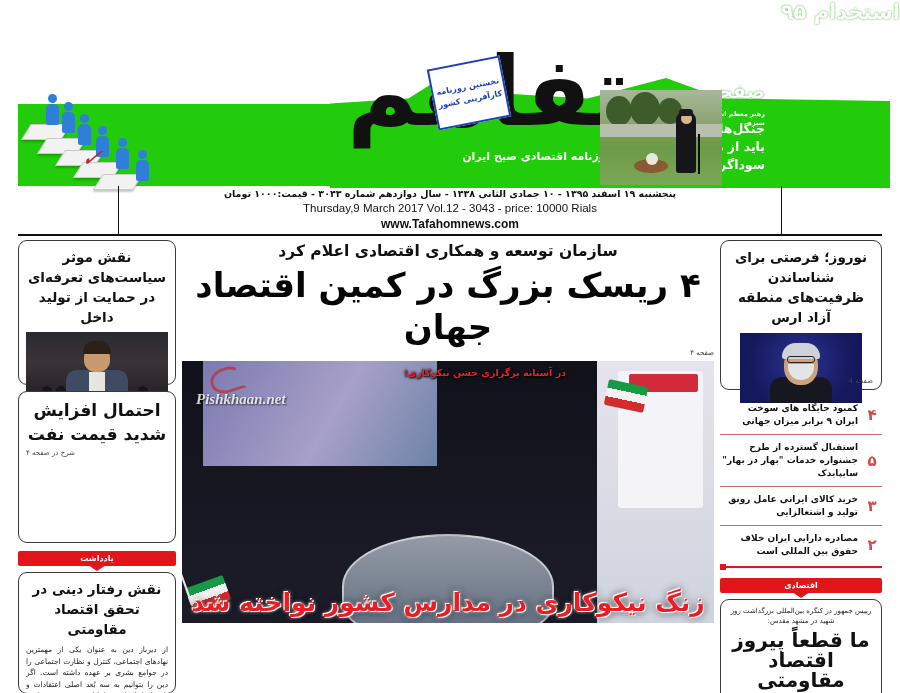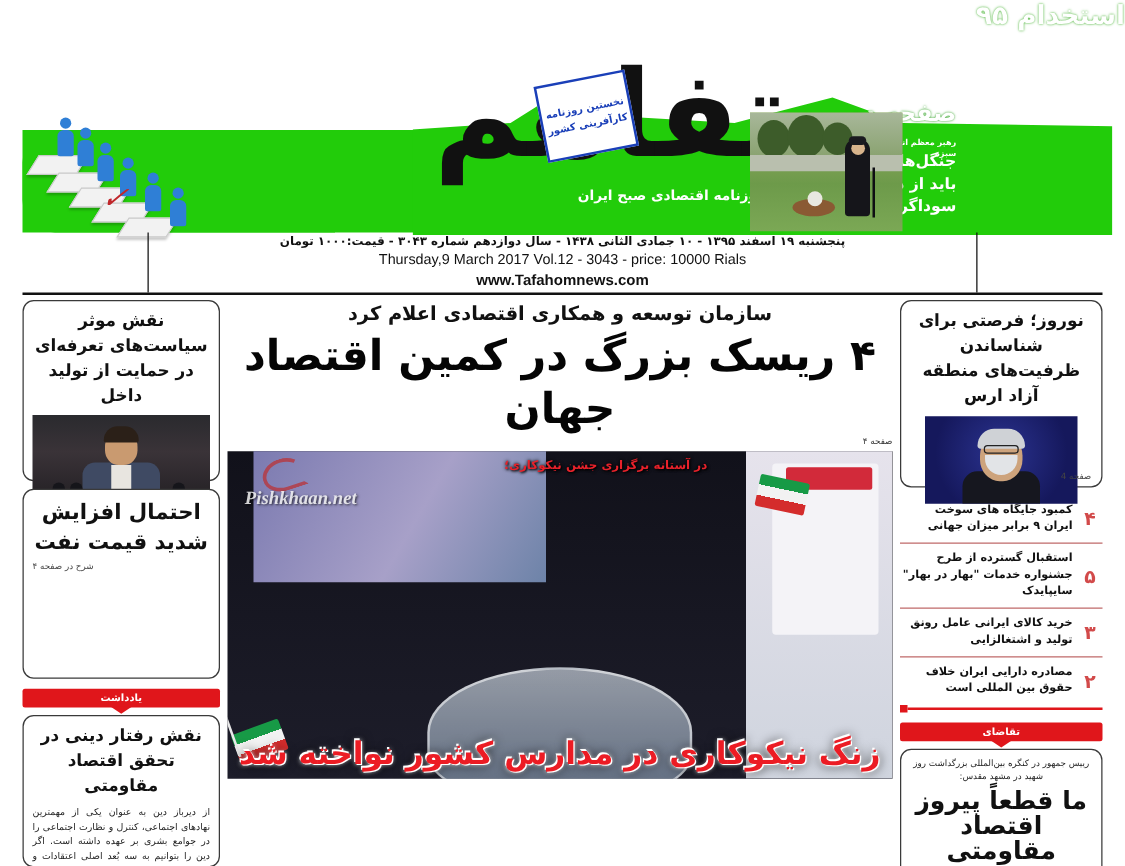--- a/index.html
+++ b/index.html
@@ -506,21 +506,21 @@
           <span class="news-num">۲</span>
           <span class="news-text">مصادره دارایی ایران خلاف حقوق بین المللی است</span>
         </div>
         <div style="display:flex; align-items:center;">
           <div class="red-line" style="flex:1;"></div>
           <div class="red-sq"></div>
         </div>
       </div>
 
       <div class="tab-wrap" style="margin-top:8px;">
-        <div class="red-tab">تقاضای</div>
+        <div class="red-tab">اقتصادی</div>
         <div class="tab-notch"></div>
       </div>
       <div class="card" style="height:112px; margin-top:6px;">
         <div class="econ-kicker">رییس جمهور در کنگره بین‌المللی بزرگداشت روز شهید در مشهد مقدس:</div>
         <div class="econ-title" style="margin-top:4px;">ما قطعاً پیروز اقتصاد مقاومتی هستیم</div>
 
       </div>
     </div>
 
   </div>

